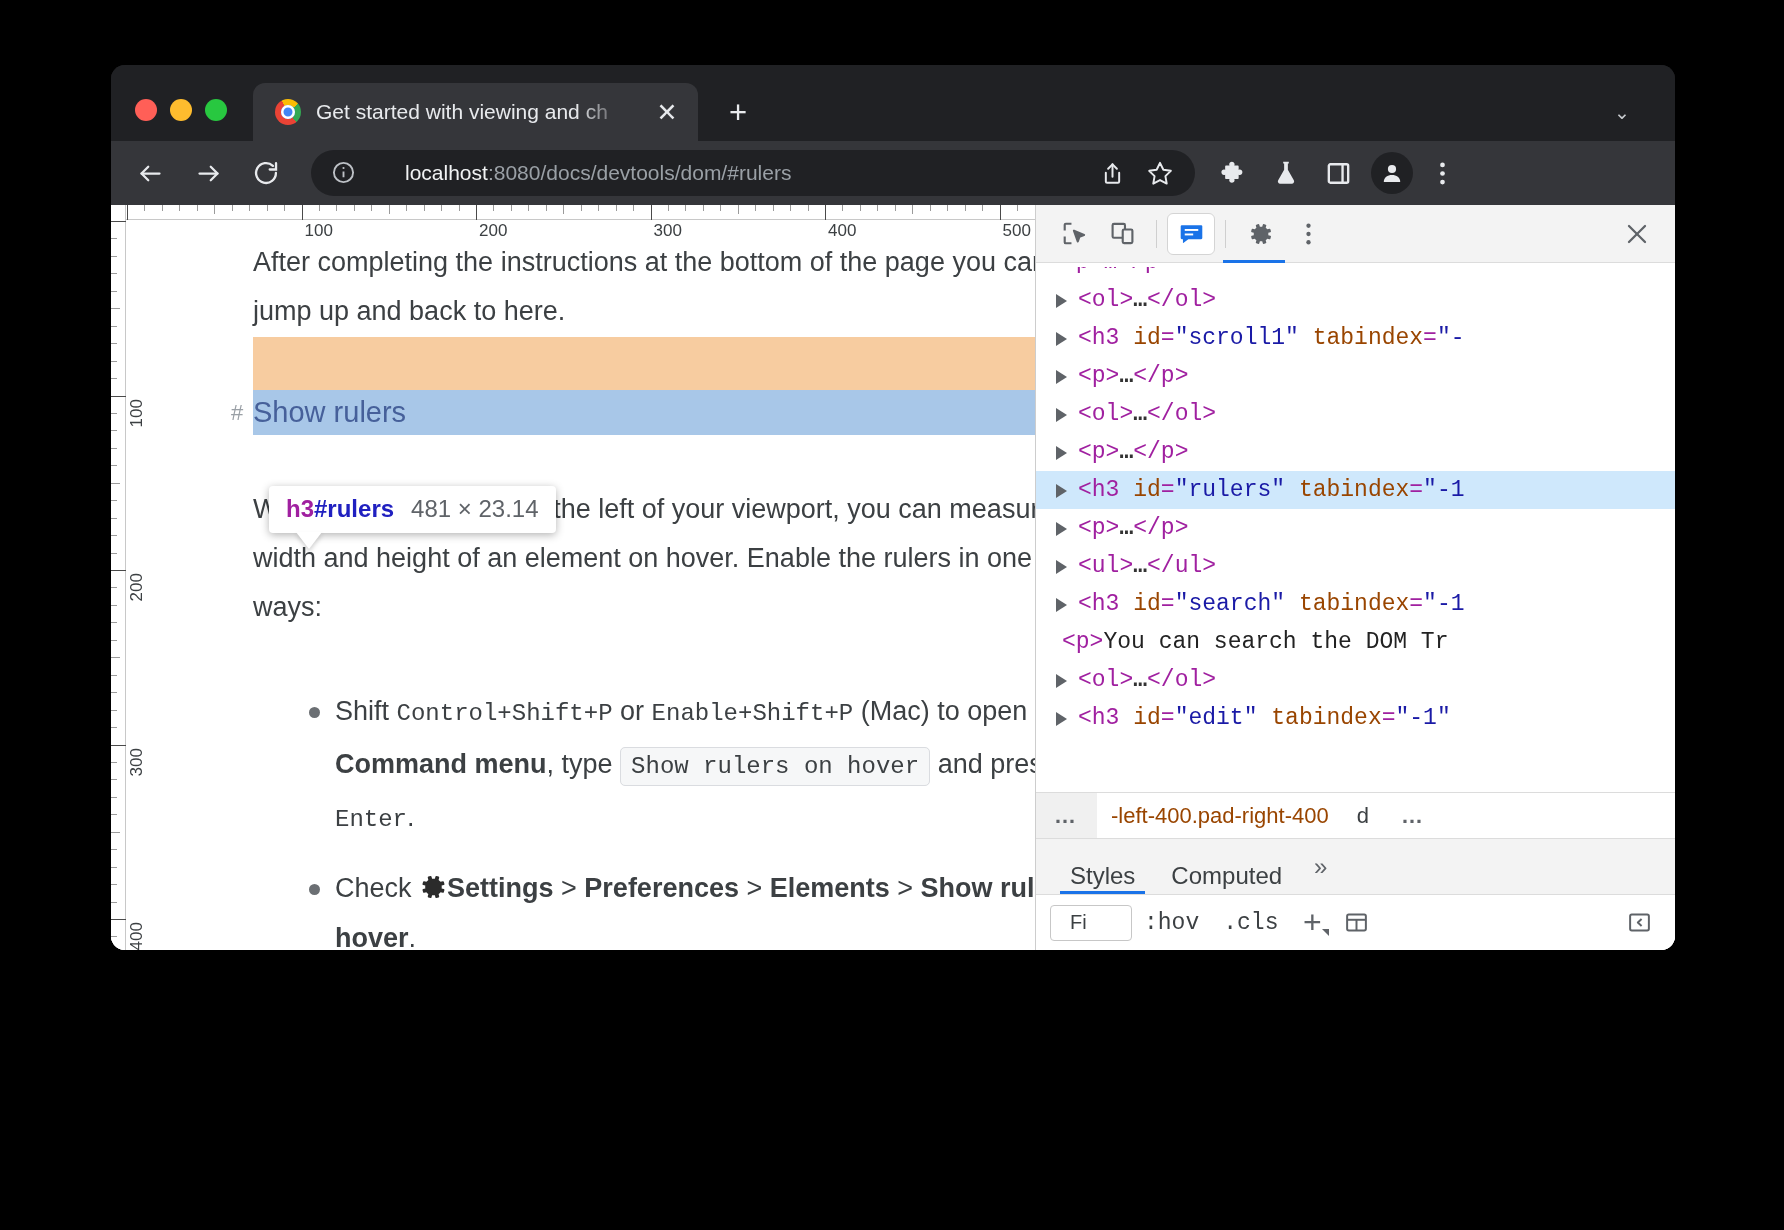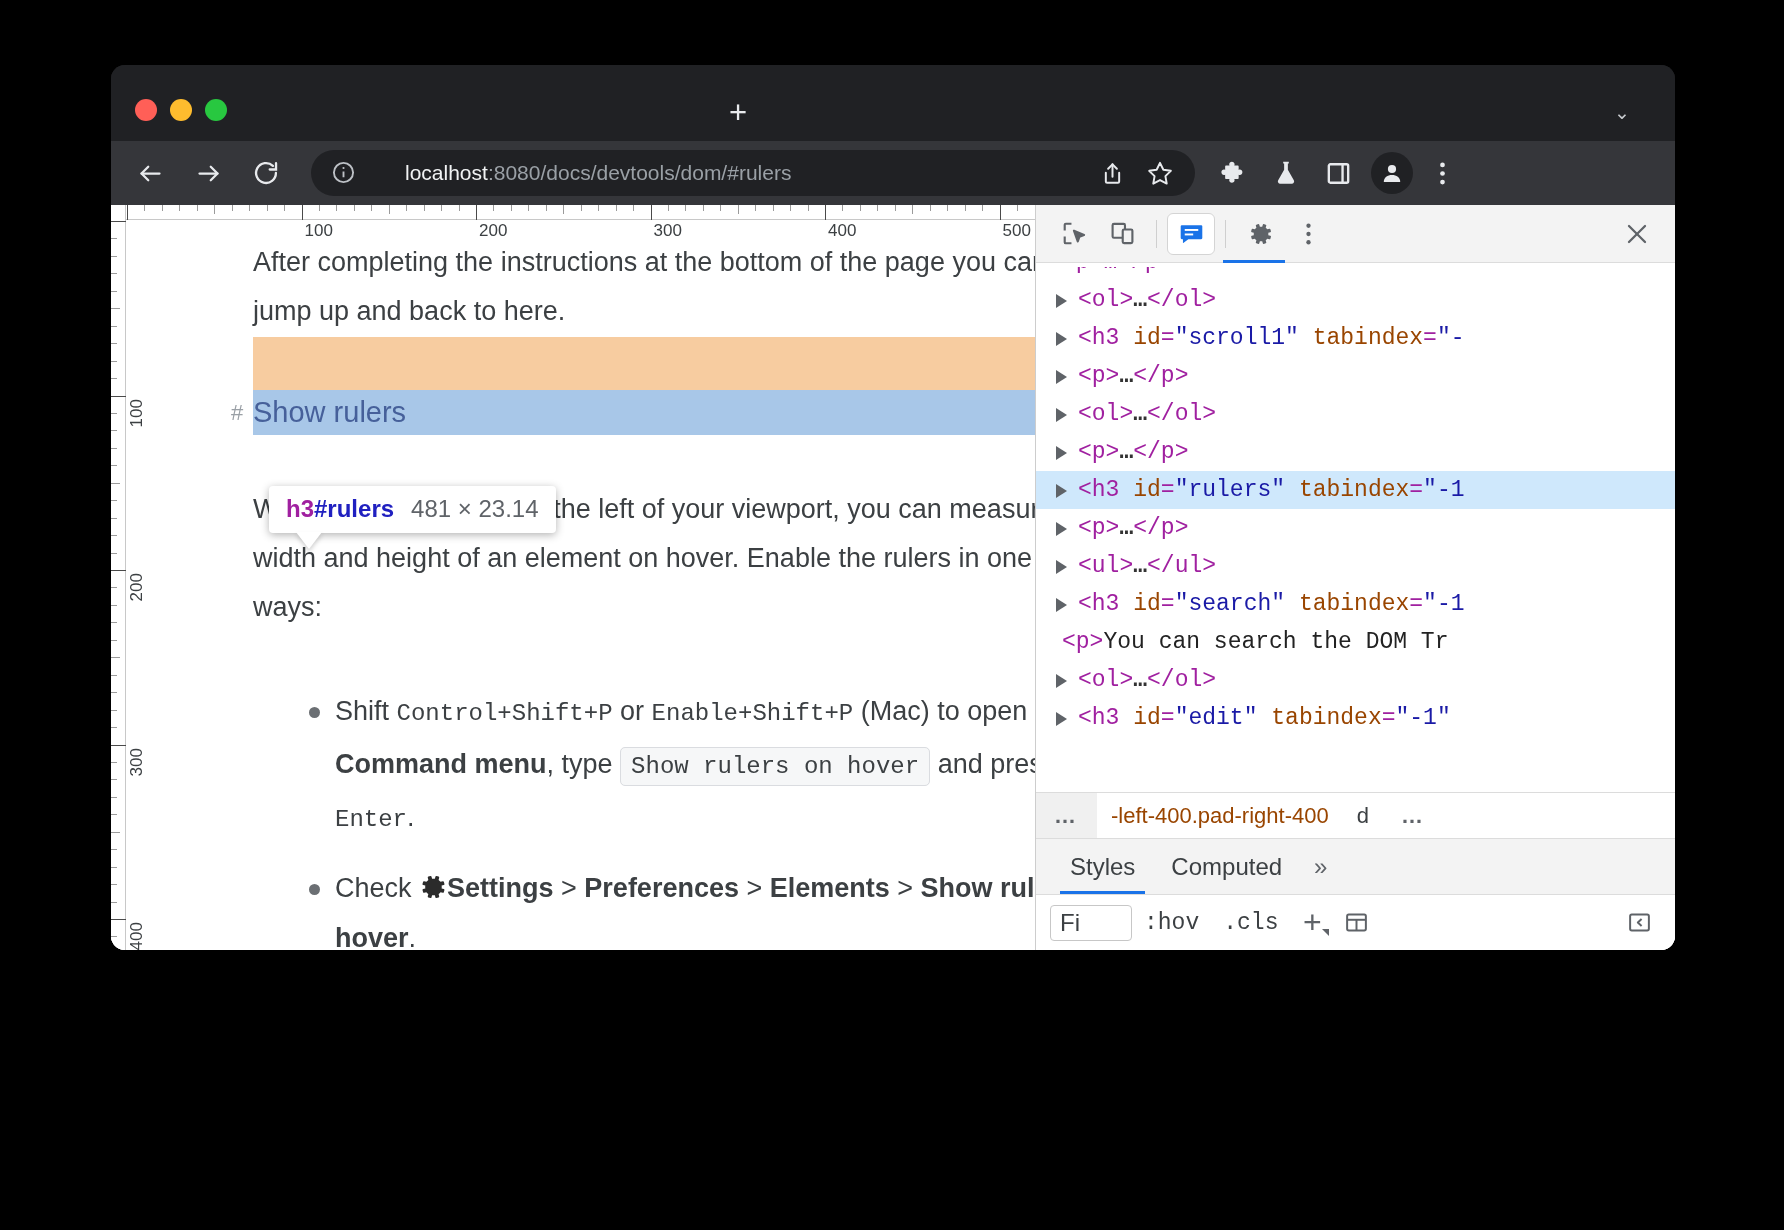--- a/index.html
+++ b/index.html
@@ -421,21 +421,21 @@
   #styles-tabs {
     flex: none;
     height: 56px;
     background: #f3f3f3;
     border-top: 1px solid #dcdcdc;
     display: flex; align-items: flex-end;
     padding-left: 16px;
     font-family: "Liberation Sans", sans-serif;
   }
   .st-tab {
-    padding: 0 18px 13px 18px;
+    padding: 0 18px 4px 18px;
     font-size: 24px; color: #3c4043;
     position: relative;
   }
   .st-tab.active::after {
     content: "";
     position: absolute;
     left: 8px; right: 8px; bottom: 0;
     height: 3px; background: #1a73e8;
   }
   .st-more { padding: 0 14px 13px 14px; font-size: 24px; color: #5f6368; }
@@ -448,22 +448,22 @@
     display: flex; align-items: center;
     padding: 0 14px;
     font-family: "Liberation Sans", sans-serif;
   }
   #filter-input {
     width: 82px; height: 36px;
     border: 1px solid #c7c7c7;
     border-radius: 4px;
     background: #ffffff;
     display: flex; align-items: center;
-    padding-left: 9px;
-    font-size: 24px; color: #3c4043;
+    padding-left: 19px;
+    font-size: 20px; color: #3c4043;
     flex: none;
   }
   .sf-link {
     font-family: "Liberation Mono", "DejaVu Sans Mono", monospace;
     font-size: 23px; color: #3c4043;
     padding: 0 12px; flex: none;
   }
   .sf-icon {
     width: 44px; height: 40px;
     display: flex; align-items: center; justify-content: center;
@@ -481,20 +481,25 @@
 </head>
 <body>
 
 <div id="window">
 
   <div id="tabstrip">
     <div class="traffic red"></div>
     <div class="traffic yellow"></div>
     <div class="traffic green"></div>
 
+    <div id="tab">
+      <div id="tab-favicon"></div>
+      <div id="tab-title">Get started with viewing and ch</div>
+      <div id="tab-close">✕</div>
+    </div>
 
     <div id="newtab">+</div>
     <div id="tabstrip-chevron">⌄</div>
   </div>
 
   <div id="toolbar">
     <div class="tb-icon" id="nav-back">
       <svg width="27" height="27" viewBox="0 0 24 24" fill="none" stroke="currentColor" stroke-width="2" stroke-linecap="round" stroke-linejoin="round">
           <line x1="20" y1="12" x2="4" y2="12"></line>
           <polyline points="10,6 4,12 10,18"></polyline>

